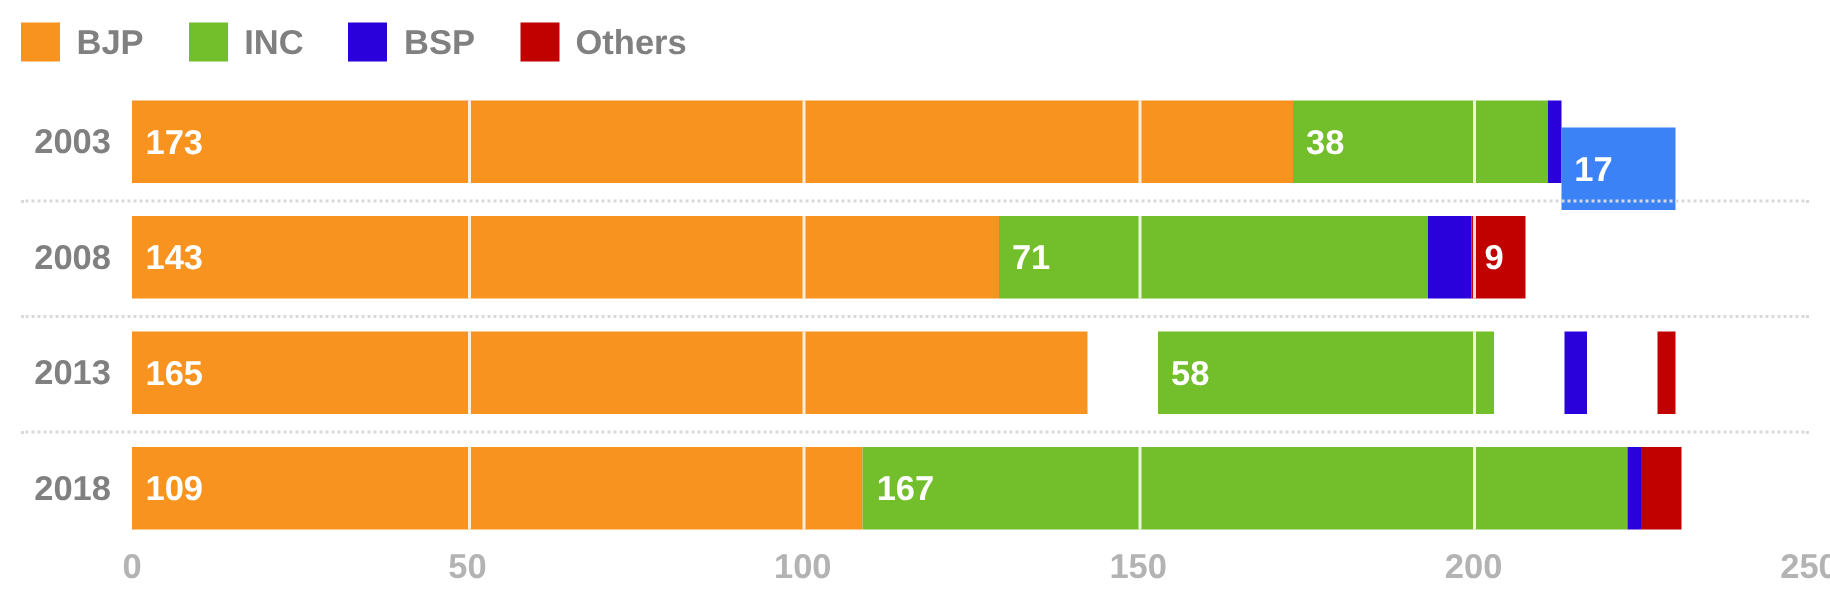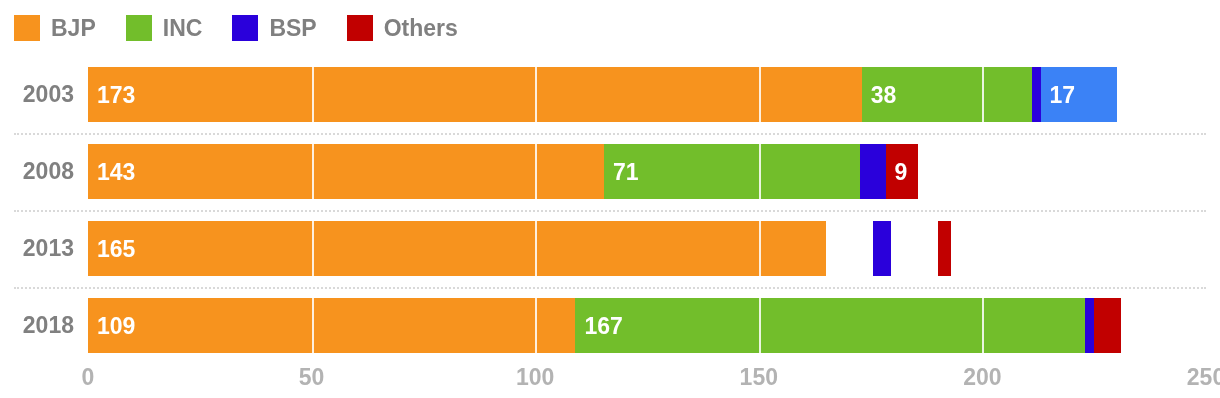--- a/index.html
+++ b/index.html
@@ -76,21 +76,21 @@
     line-height: 55px;
     height: 55px;
   }
 
   .bar {
     position: absolute;
     left: 88px;
     height: 55px;
     top: 0;
     display: flex;
-    align-items: flex-end;
+    align-items: center;
   }
 
   .seg {
     position: relative;
     height: 55px;
     box-sizing: border-box;
     overflow: hidden;
   }
 
   .seg-label {
@@ -182,21 +182,21 @@
           </div>
         </div>
         <div class="vgrid" style="left: 311.6px;"></div>
         <div class="vgrid" style="left: 535.2px;"></div>
         <div class="vgrid" style="left: 758.8px;"></div>
         <div class="vgrid" style="left: 982.4px;"></div>
       </div>
       <div class="row-sep" style="top: 78px;"></div>
       <div class="row" style="top: 89px; height: 55px;">
         <div class="row-label">2008</div>
-        <div class="bar" style="width: 830px;">
+        <div class="bar" style="width: 929px;">
           <div class="seg" style="width: 639.496px; background: rgb(247, 147, 30);">
             <span class="seg-label">143</span>
           </div>
           <div class="seg" style="width: 317.512px; background: rgb(114, 190, 43);">
             <span class="seg-label">71</span>
           </div>
           <div class="seg" style="width: 31.304px; background: rgb(42, 0, 219);"></div>
           <div class="seg" style="width: 40.248px; background: rgb(193, 0, 0);">
             <span class="seg-label">9</span>
           </div>
@@ -205,20 +205,23 @@
         <div class="vgrid" style="left: 535.2px;"></div>
         <div class="vgrid" style="left: 758.8px;"></div>
         <div class="vgrid" style="left: 982.4px;"></div>
       </div>
       <div class="row-sep" style="top: 155px;"></div>
       <div class="row" style="top: 166px; height: 55px;">
         <div class="row-label">2013</div>
         <div class="bar" style="width: 1028.56px; gap: 47px;">
           <div class="seg" style="width: 737.88px; background: rgb(247, 147, 30);">
             <span class="seg-label">165</span>
+          </div>
+          <div class="seg" style="width: 259.376px; background: rgb(114, 190, 43);">
+            <span class="seg-label">58</span>
           </div>
           <div class="seg" style="width: 17.888px; background: rgb(42, 0, 219);"></div>
           <div class="seg" style="width: 13.416px; background: rgb(193, 0, 0);"></div>
         </div>
         <div class="vgrid" style="left: 311.6px;"></div>
         <div class="vgrid" style="left: 535.2px;"></div>
         <div class="vgrid" style="left: 758.8px;"></div>
         <div class="vgrid" style="left: 982.4px;"></div>
       </div>
       <div class="row-sep" style="top: 232px;"></div>

